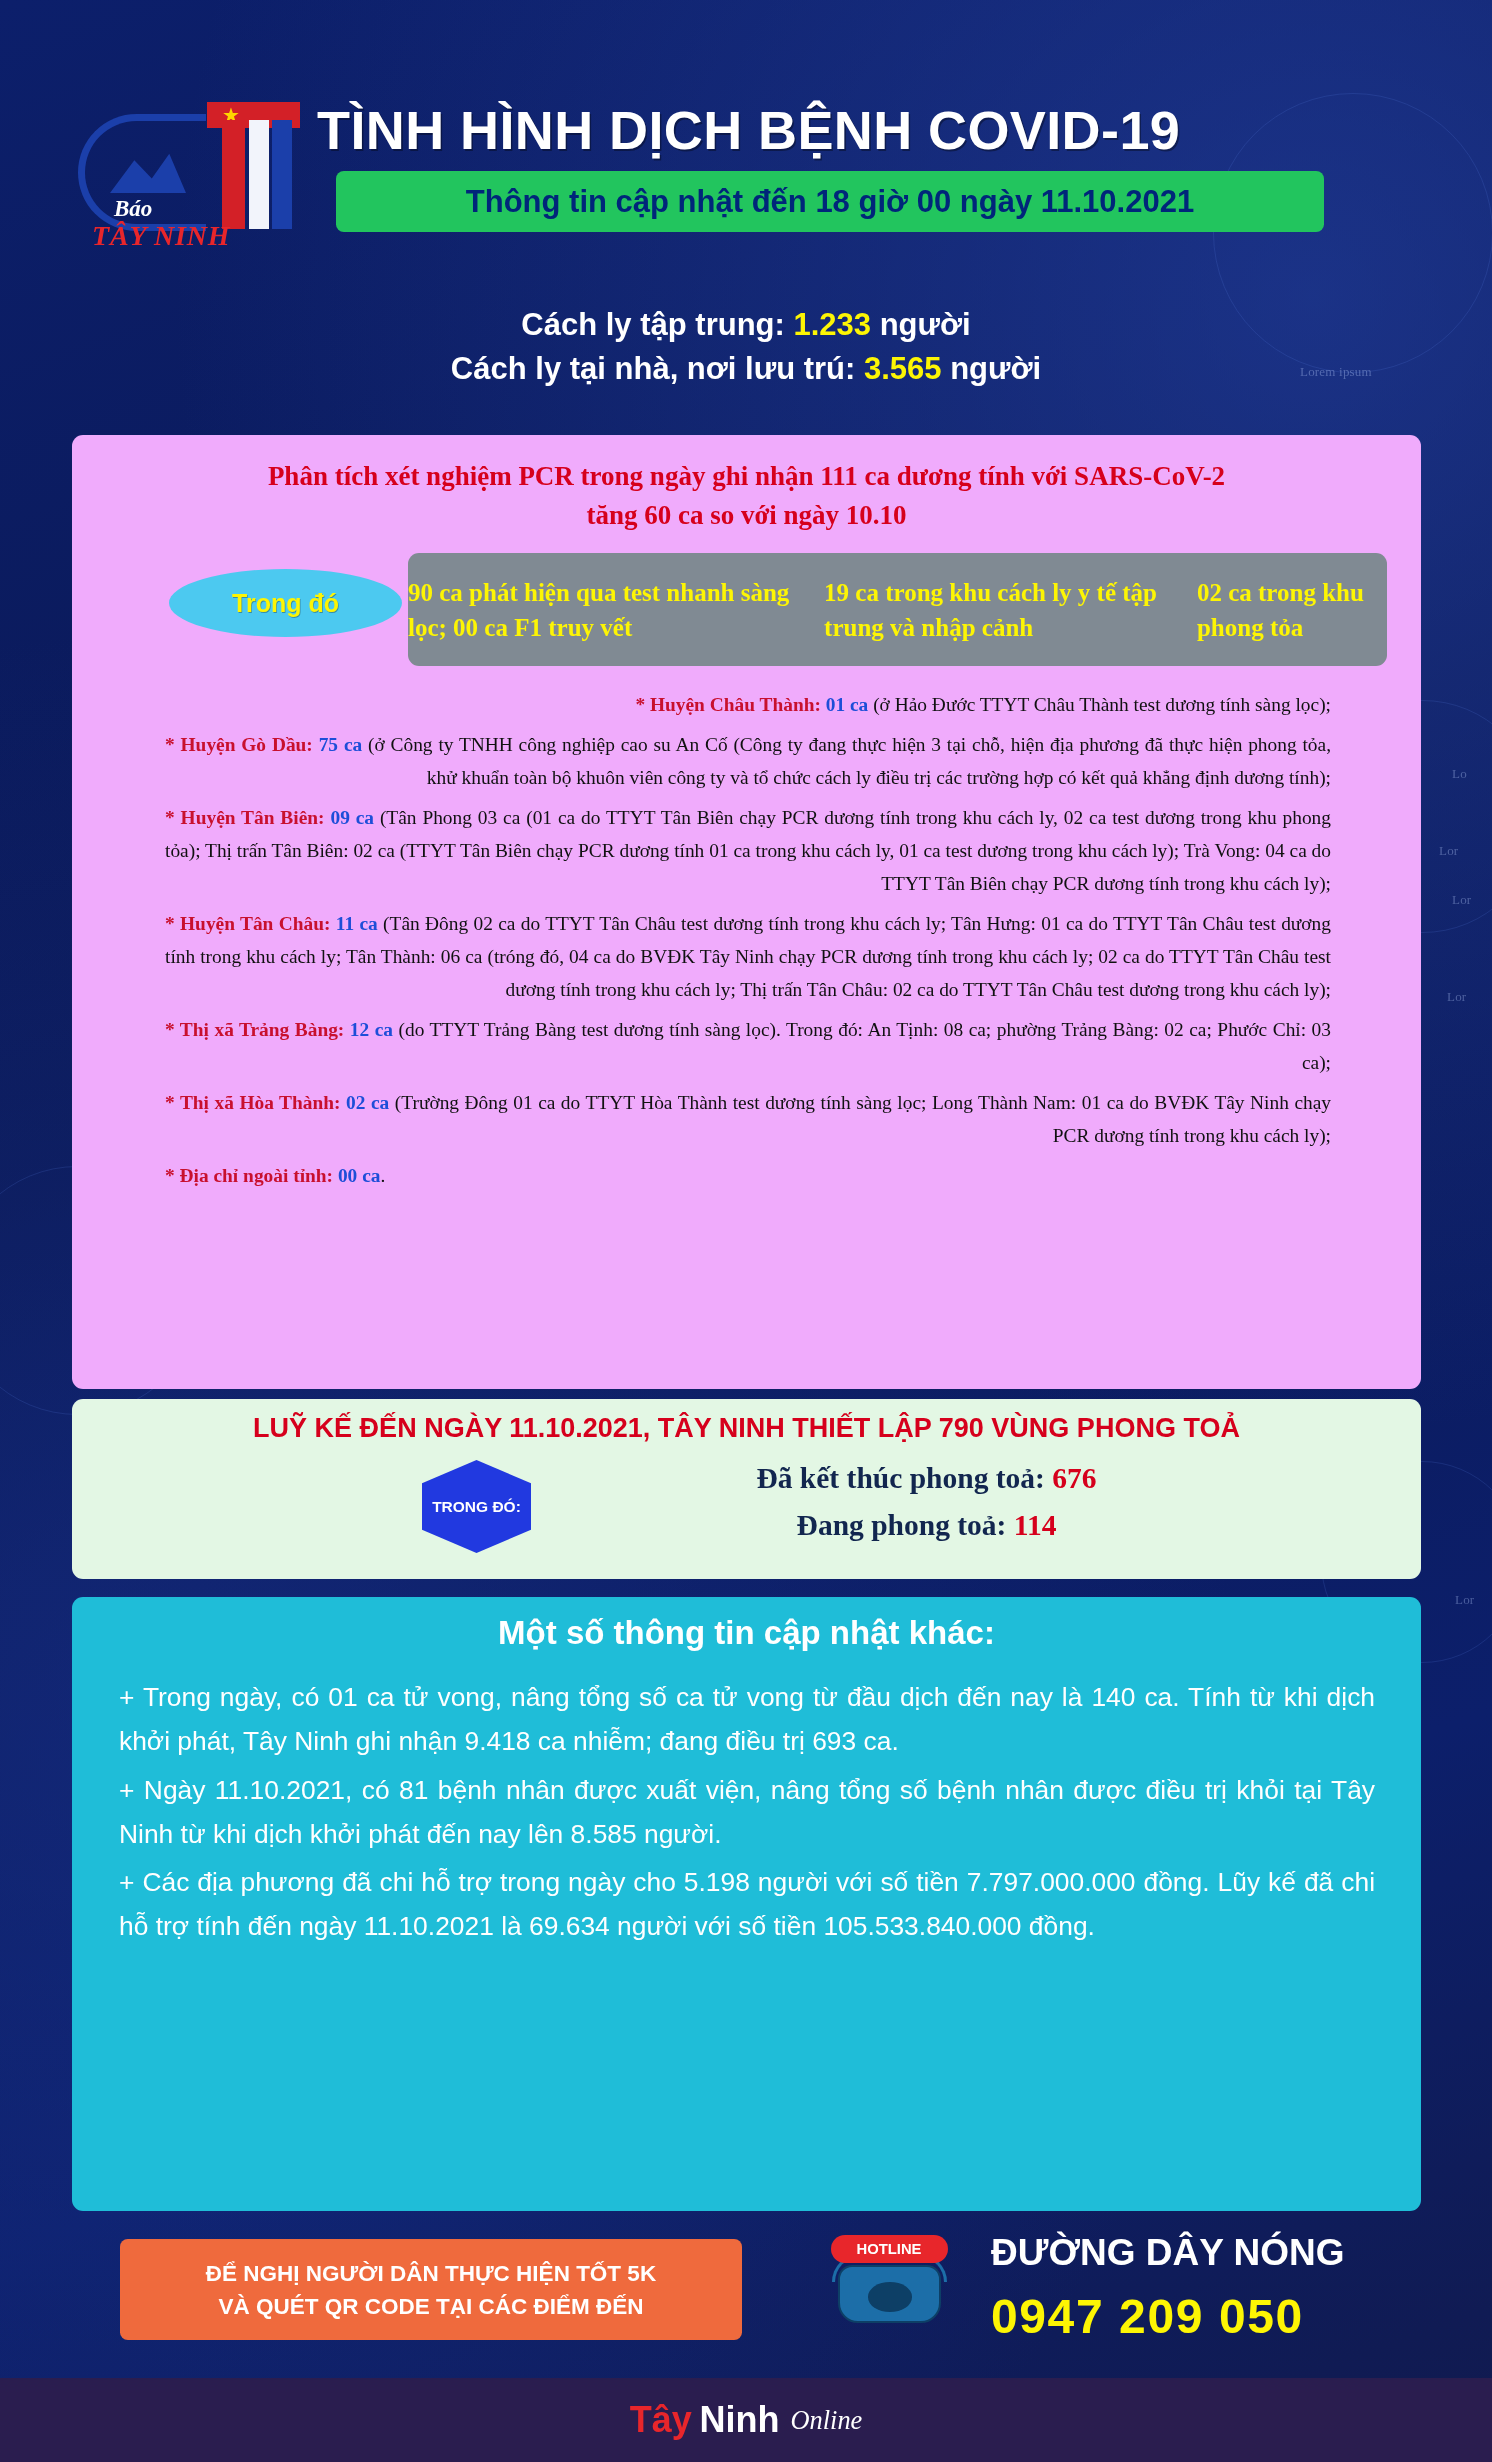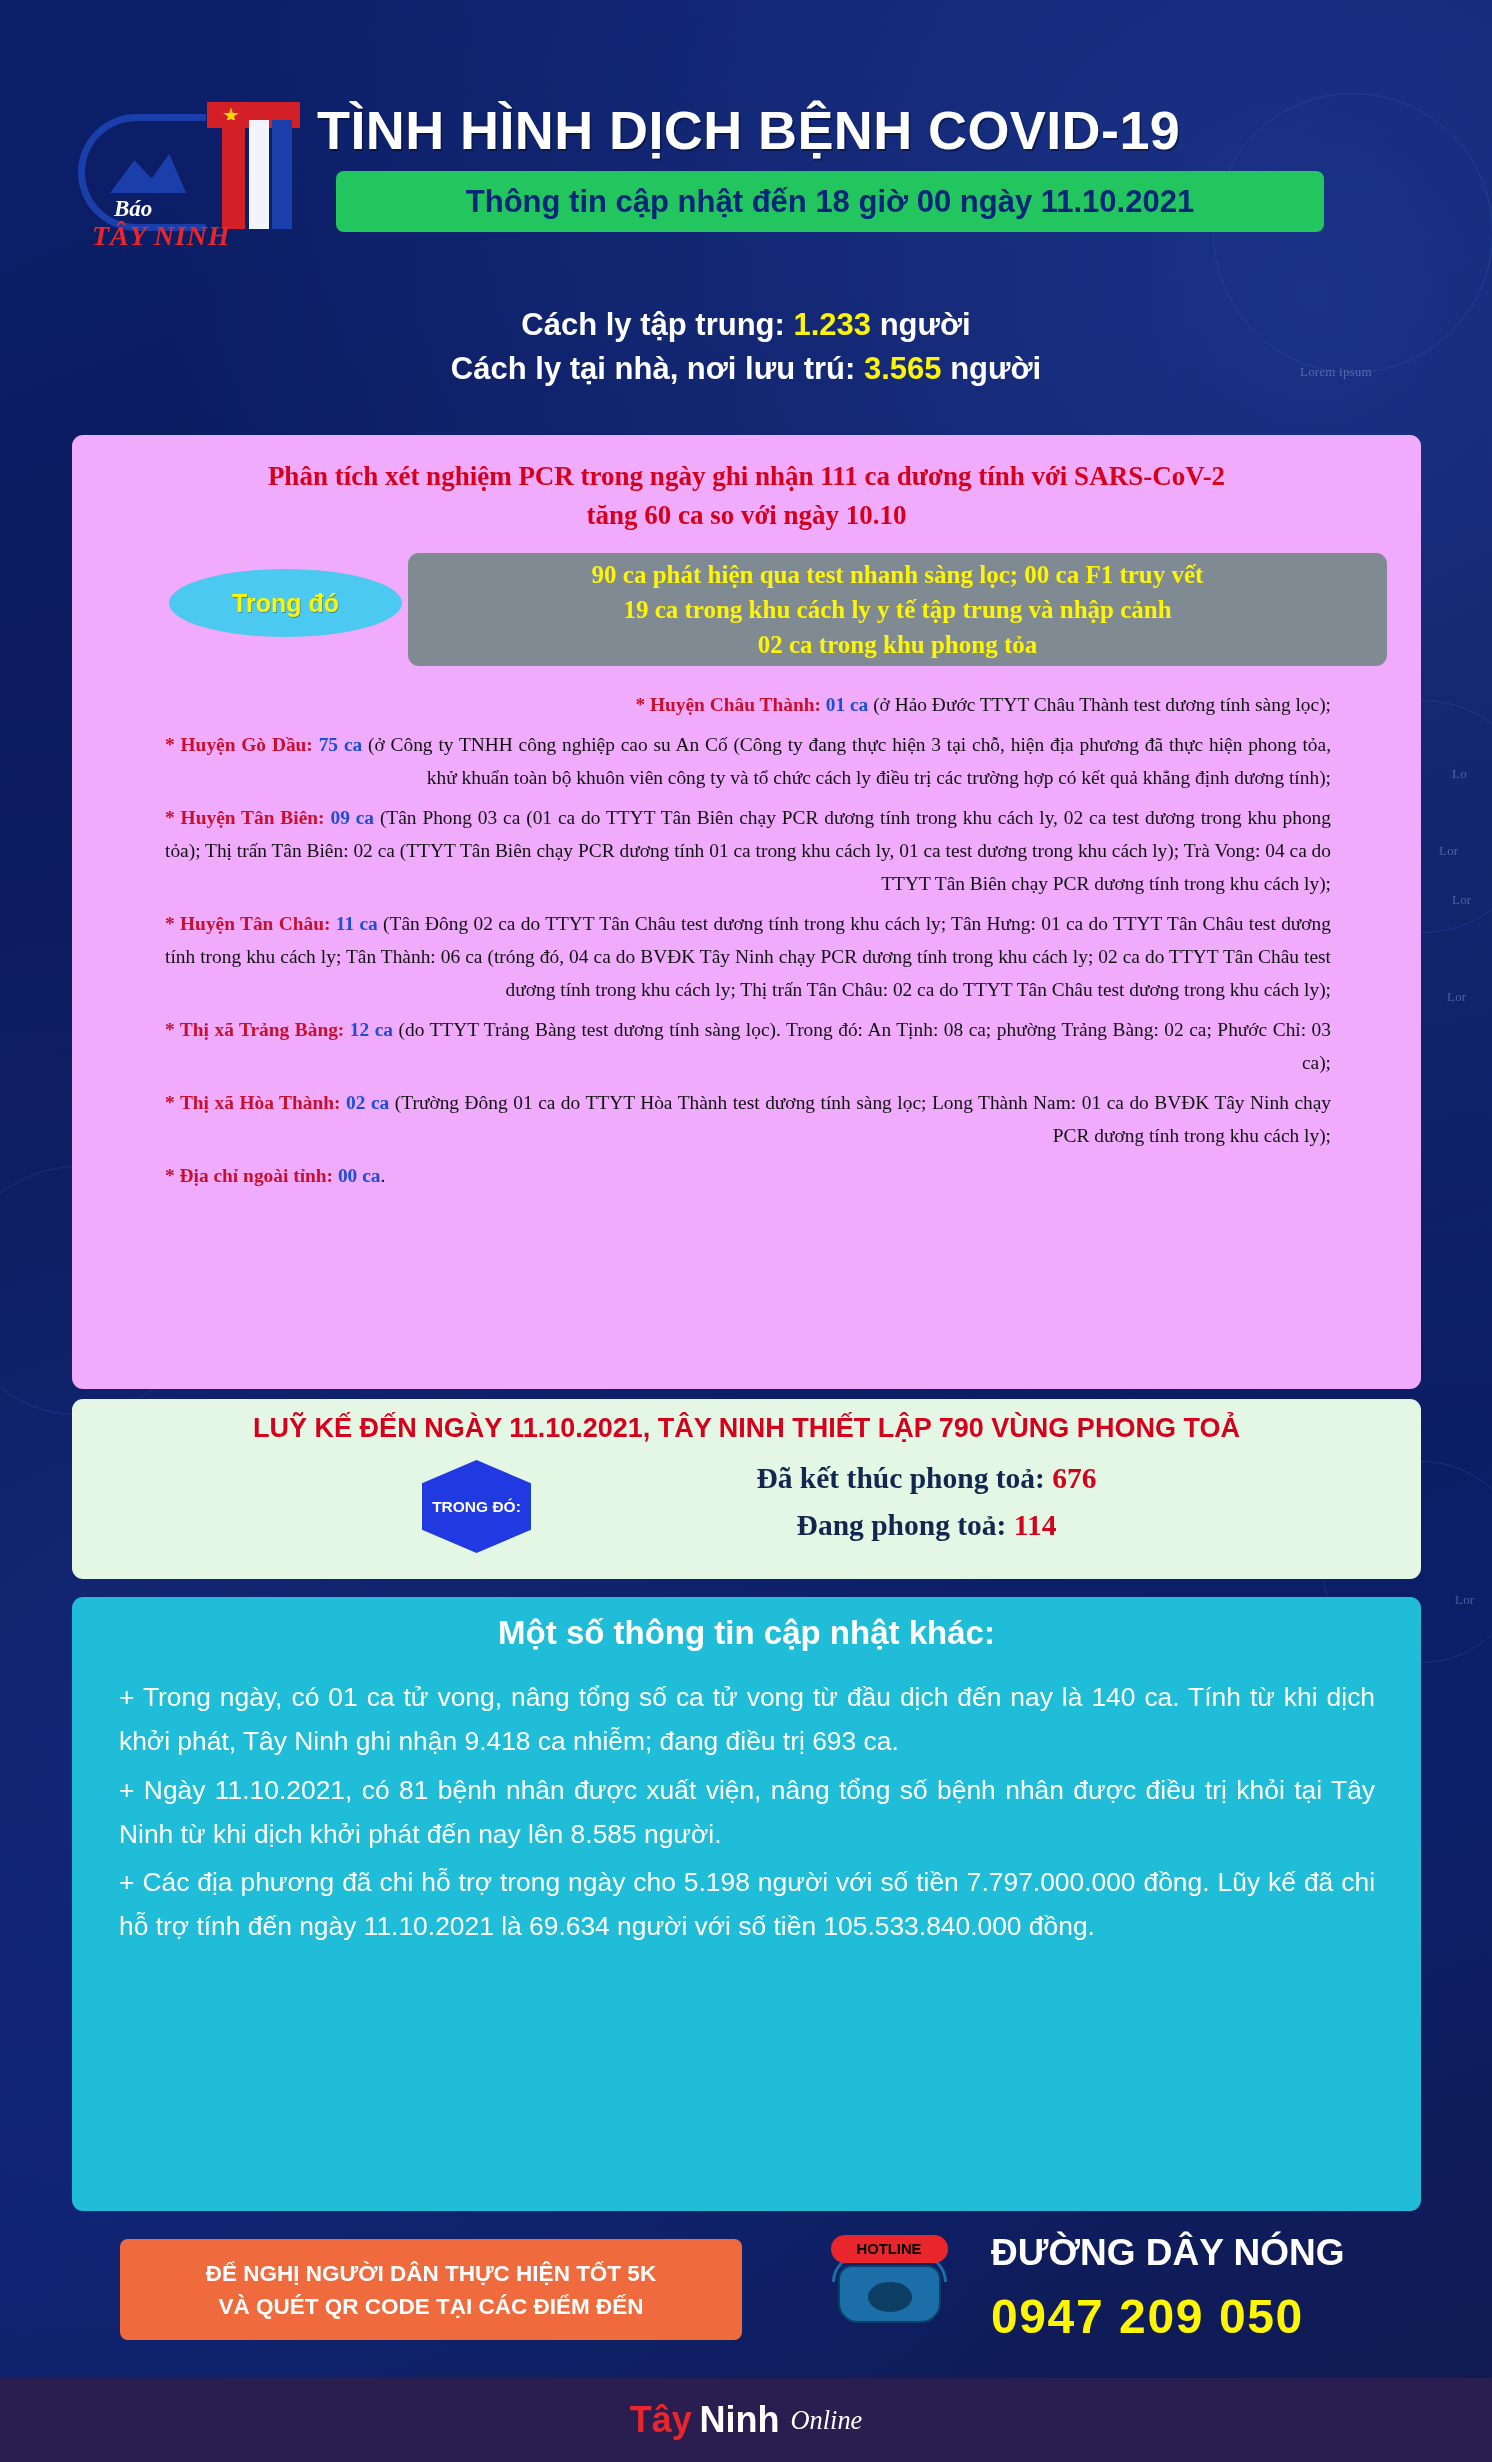--- a/index.html
+++ b/index.html
@@ -121,21 +121,21 @@
     display:flex; align-items:center; justify-content:center;
   }
   .trongdo-ellipse span {
     color:#fdf504; font-weight:bold; font-size:25px;
     font-family:"Liberation Sans", sans-serif;
     text-shadow:0.8px 0.8px 0 rgba(0,0,0,.3);
   }
   .gray-box {
     position:absolute; left:336px; top:118px; width:979px; height:113px;
     background:#808a93; border-radius:11px;
-    display:flex; flex-direction:column; align-items:center; justify-content:center;
+    display:flex; flex-direction:row; align-items:center; justify-content:center;
   }
   .gray-box div {
     color:#fdf504; font-weight:bold; font-size:25px; line-height:35px;
     font-family:"Liberation Serif", serif;
   }
   .detail-list {
     position:absolute; left:93px; top:253px; width:1166px;
     color:#111; font-size:19.4px; line-height:33px;
     font-family:"Liberation Serif", serif;
     text-align:justify;
@@ -204,21 +204,21 @@
   }
   .hotline-wrap { position:absolute; left:801px; top:2229px; width:645px; height:117px; }
   .hotline-icon {
     position:absolute; left:0; top:6.2px; width:179px; height:109px;
   }
   .hotline-badge {
     position:absolute; left:29.5px; top:0px; width:117px; height:28px;
     background:#e8262b; border-radius:14px;
     display:flex; align-items:center; justify-content:center;
   }
-  .hotline-badge span { color:#000000; font-weight:bold; font-size:14.8px; font-family:"Liberation Sans", sans-serif; }
+  .hotline-badge span { color:#ffffff; font-weight:bold; font-size:14.8px; font-family:"Liberation Sans", sans-serif; }
   .phone-body {
     position:absolute; left:37px; top:29.5px; width:103px; height:58px;
     background:#1c6ea8; border-radius:14px 14px 20px 20px;
     border:2.3px solid #0d3f66;
   }
   .phone-dial {
     position:absolute; left:67px; top:47px; width:44px; height:29.5px;
     background:#0d3f66; border-radius:50%;
   }
   .phone-arc {

